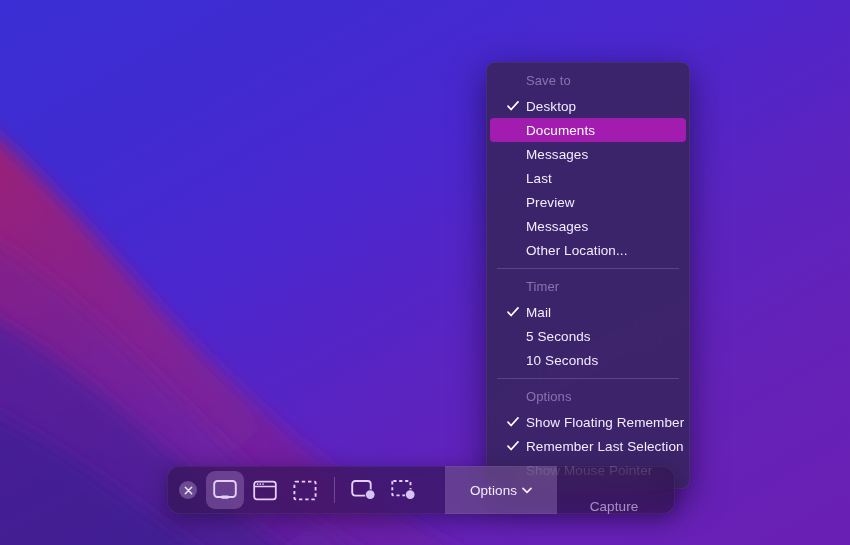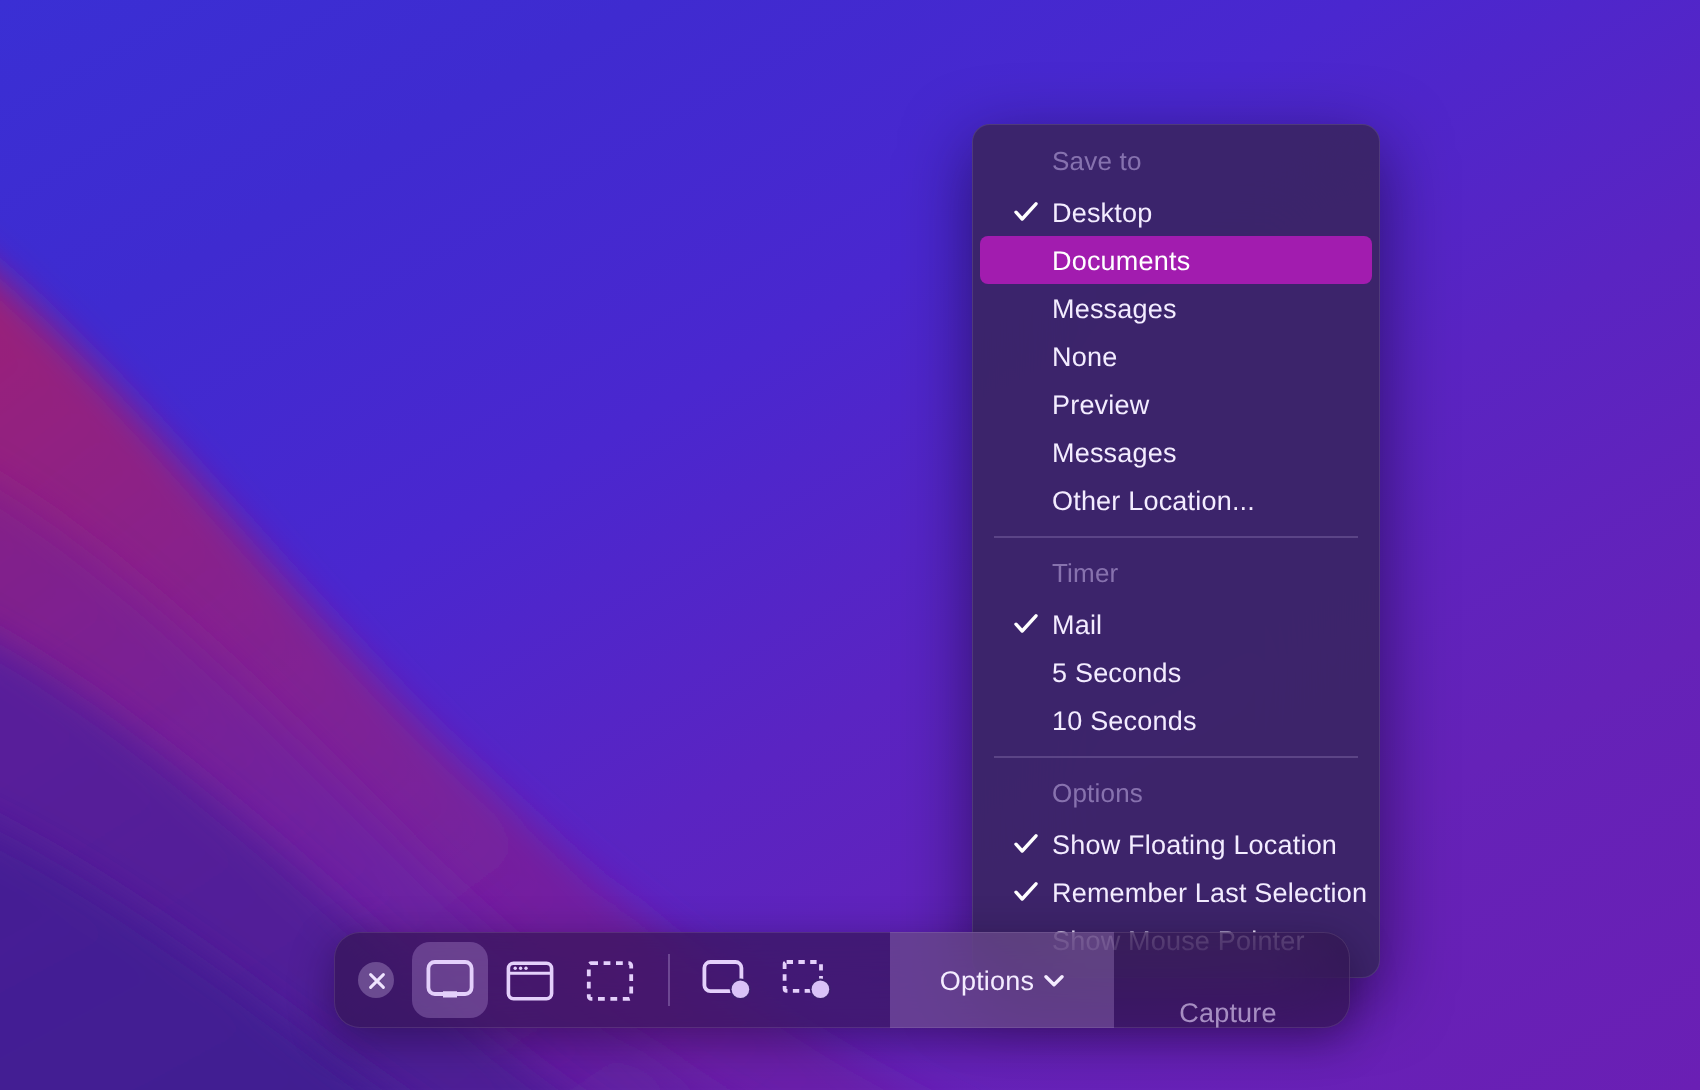--- a/index.html
+++ b/index.html
@@ -227,21 +227,21 @@
 
     <div class="menu-item highlighted">
       <span>Documents</span>
     </div>
 
     <div class="menu-item">
       <span>Messages</span>
     </div>
 
     <div class="menu-item">
-      <span>None</span>
+      <span>Last</span>
     </div>
 
     <div class="menu-item">
       <span>Preview</span>
     </div>
 
     <div class="menu-item">
       <span>Messages</span>
     </div>
 
@@ -269,21 +269,21 @@
     </div>
 
     <div class="menu-sep"></div>
 
     <div class="menu-section-title">Options</div>
 
     <div class="menu-item">
       <svg class="check" width="12" height="11" viewBox="0 0 12 11">
         <path d="M1 5.6 L4.1 9 L11 1.4" fill="none" stroke="#ffffff" stroke-width="1.7" stroke-linecap="round" stroke-linejoin="round"></path>
       </svg>
-      <span>Show Floating Location</span>
+      <span>Show Floating Remember</span>
     </div>
 
     <div class="menu-item">
       <svg class="check" width="12" height="11" viewBox="0 0 12 11">
         <path d="M1 5.6 L4.1 9 L11 1.4" fill="none" stroke="#ffffff" stroke-width="1.7" stroke-linecap="round" stroke-linejoin="round"></path>
       </svg>
       <span>Remember Last Selection</span>
     </div>
 
     <div class="menu-item">

